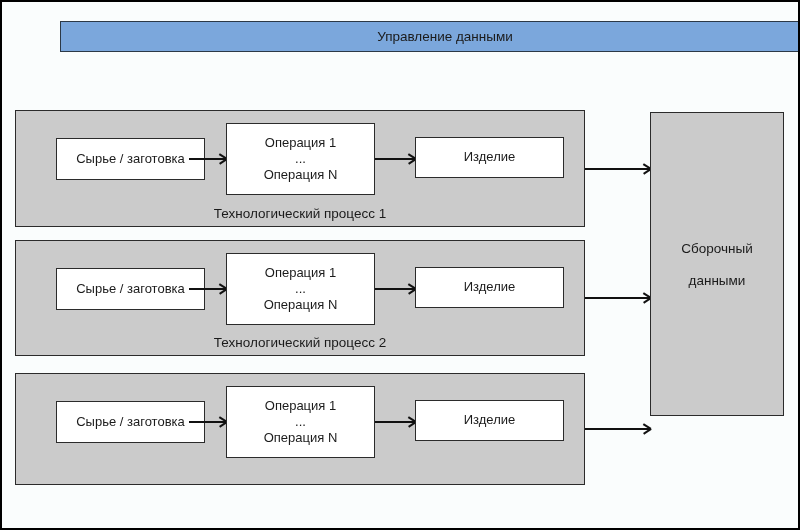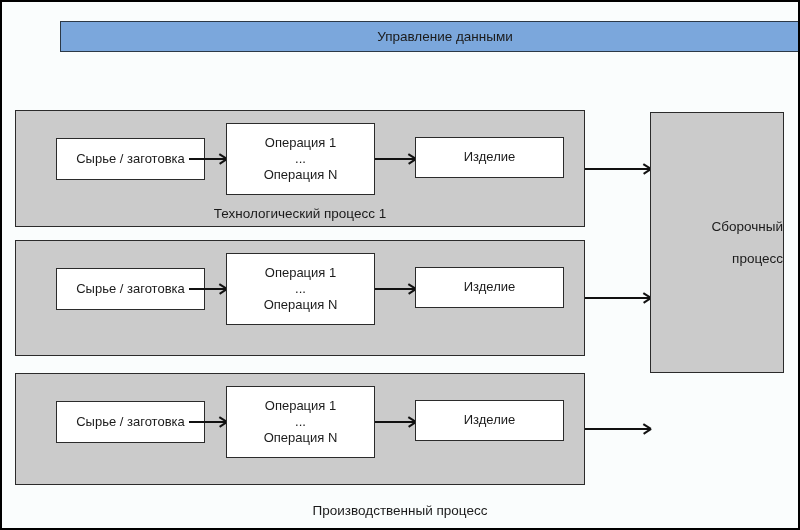--- a/index.html
+++ b/index.html
@@ -62,24 +62,24 @@
   }
   .arrow i.a-up{transform:rotate(-33deg);}
   .arrow i.a-dn{transform:rotate(33deg);}
   .arr-1{left:173px;top:47px;width:37px;}
   .arr-2{left:359px;top:47px;width:40px;}
   .link-arrow{position:absolute;width:65px;left:583px;}
   #link1{top:166px;}
   #link2{top:295px;}
   #link3{top:426px;}
   .assembly{
-    position:absolute;left:648px;top:110px;width:134px;height:261px;
+    position:absolute;left:648px;top:110px;width:134px;height:304px;
     background:var(--panel-fill);
     border:1.5px solid var(--panel-border);
-    display:flex;flex-direction:column;align-items:flex-end;justify-content:center;
+    display:flex;flex-direction:column;align-items:center;justify-content:center;
     font-size:13.5px;text-align:center;line-height:21px;gap:11px;
   }
   .bottom-caption{
     position:absolute;left:0;right:0;top:501px;height:20px;
     text-align:center;font-size:13.5px;
   }
 </style>
 </head>
 <body>
 
@@ -115,20 +115,21 @@
     <div class="wbox ops-box">
       <span>Операция 1</span>
       <span>...</span>
       <span>Операция N</span>
     </div>
     <div class="arrow arr-2">
         <i class="a-up"></i>
         <i class="a-dn"></i>
       </div>
     <div class="wbox prd-box">Изделие</div>
+    <div class="panel-caption">Технологический процесс 2</div>
   </div>
 
   <div class="panel" id="row3">
     <div class="wbox src-box">Сырье / заготовка</div>
     <div class="arrow arr-1">
         <i class="a-up"></i>
         <i class="a-dn"></i>
       </div>
     <div class="wbox ops-box">
       <span>Операция 1</span>
@@ -150,18 +151,17 @@
       <i class="a-up"></i>
       <i class="a-dn"></i>
     </div>
   <div class="arrow link-arrow" id="link3">
       <i class="a-up"></i>
       <i class="a-dn"></i>
     </div>
 
   <div class="assembly">
     <span>Сборочный</span>
-    <span>процесс</span>
+    <span>данными</span>
   </div>
 
-  <div class="bottom-caption">Производственный процесс</div>
 
 </div>
 
 </body></html>

